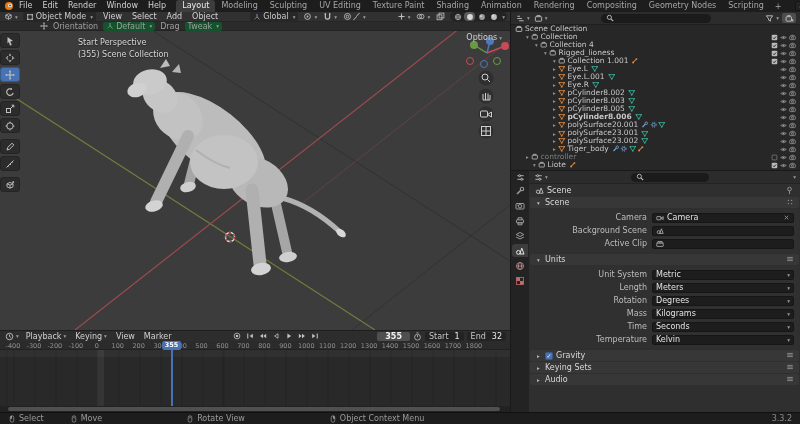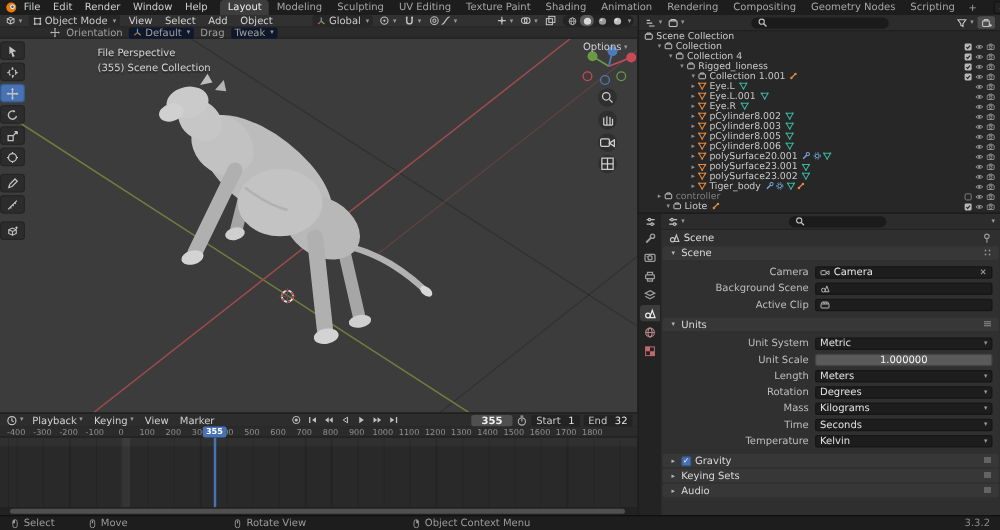--- a/index.html
+++ b/index.html
@@ -22,21 +22,21 @@
   .selector{display:flex;align-items:center;gap:2px;background:#232323;border:1px solid #141414;border-radius:2px;height:10px;padding:0 3px;margin-left:8px;width:97px}
   
   #vp-header{position:absolute;left:0;top:12px;width:510px;height:10px;background:#313131;display:flex;align-items:center;padding:0 3px;gap:4px;border-bottom:1px solid #262626;z-index:5}
   .pill{display:flex;align-items:center;gap:2px;background:#272727;border-radius:2px;height:9px;padding:0 3px;white-space:nowrap}
   .hmenu{color:#d2d2d2;padding:0 3px;white-space:nowrap}
   .icbtn{display:flex;align-items:center;height:9px;padding:0 1px}
   .shade-group{display:flex;align-items:center;background:#232323;border-radius:5px;height:9px;padding:0 2px;gap:1px}
   .sh{width:11px;height:9px;display:flex;align-items:center;justify-content:center;border-radius:4px;color:#bbb}
   .sh.active-sh{background:#5a5a5a}
   #tool-row{position:absolute;left:0;top:22px;width:510px;height:9px;background:#2b2b2b;display:flex;align-items:center;gap:5px;padding:0 4px 0 40px;border-bottom:1px solid #232323;color:#9f9f9f;z-index:5}
-  #tool-row .pill{background:#0f172a}
+  #tool-row .pill{background:#14532d}
   
   #stage{position:absolute;left:0;top:31px;width:510px;height:299px;background:#3c3c3c;overflow:hidden}
   #stage svg.scene{position:absolute;left:0;top:0}
   .tbtn{position:absolute;left:0;width:20px;height:15px;background:rgba(43,43,43,.92);border:1px solid #242424;border-radius:3px;display:flex;align-items:center;justify-content:center;color:#dcdcdc}
   .tbtn .ic{width:10px;height:10px}
   .tbtn.active{background:var(--accent);border-color:#38598c;color:#fff}
   .ovl{position:absolute;left:78px;top:6px;color:#d6d6d6;line-height:12px;text-shadow:0 1px 1px rgba(0,0,0,.45)}
   .options{position:absolute;right:8px;top:2px;color:#d0d0d0;display:flex;align-items:center}
   
   #timeline-head{position:absolute;left:0;top:330px;width:510px;height:11px;background:#2d2d2d;border-top:1px solid #1e1e1e;display:flex;align-items:center;padding:0 4px;gap:3px;z-index:5}
@@ -364,21 +364,21 @@
             <path d="M487.5,114.5l4-2.5v5z"></path>
         </g>
         <g>
           <circle cx="486" cy="131" r="7.5" fill="rgba(32,32,32,0.45)" stroke="none"></circle>
           <rect x="481.5" y="126.5" width="9" height="9"></rect>
             <path d="M486,126.5v9M481.5,131h9"></path>
         </g>
       </g>
     </svg>
     <div class="ovl">
-      <div>File Perspective</div>
+      <div>Start Perspective</div>
       <div>(355) Scene Collection</div>
     </div>
     <div class="options">
       <span>Options</span>
         <span class="chev">▾</span>
     </div>
     <div id="vp-toolbar" style="top: 31px;">
         <div class="tbtn" style="top: 2px;">
           <span class="ic" style="width: 10px; height: 10px;">
             <svg viewBox="0 0 10 10">
@@ -990,21 +990,21 @@
             </span>
             <span class="ic" style="width: 7px; height: 7px;">
               <svg viewBox="0 0 10 10">
                 <rect x="1" y="3" width="8" height="5" rx="0.8" fill="none" stroke="currentColor" stroke-width="0.9"></rect>
                 <circle cx="5" cy="5.5" r="1.5" fill="none" stroke="currentColor" stroke-width="0.9"></circle>
                 <path d="M3 3l.7-1.2h2.6L7 3" fill="none" stroke="currentColor" stroke-width="0.9"></path>
               </svg>
             </span>
           </div>
         </div>
-        <div class="orow" style="padding-left: 40px;">
+        <div class="orow" style="padding-left: 40px; font-weight: bold;">
           <span class="tri">▸</span>
           <span class="ic" style="width: 7.5px; height: 7.5px; color: rgb(231, 138, 62);">
             <svg viewBox="0 0 10 10">
               <path d="M1.4 2.2h7.2L5 8.2z" fill="none" stroke="currentColor" stroke-width="1.1"></path>
               <circle cx="1.6" cy="2.2" r="0.9" fill="currentColor"></circle>
               <circle cx="8.4" cy="2.2" r="0.9" fill="currentColor"></circle>
               <circle cx="5" cy="8" r="0.9" fill="currentColor"></circle>
             </svg>
           </span>
           <span class="lbl">pCylinder8.006</span>
@@ -1463,26 +1463,20 @@
           </div>
           <div class="panel-b">
             <div class="prow">
               <span class="plabel">Unit System</span>
               <div class="field">
                 <span>Metric</span>
                 <span class="chev">▾</span>
               </div>
             </div>
             <div class="prow">
-              <span class="plabel">Unit Scale</span>
-              <div class="field slider">
-                <span>1.000000</span>
-              </div>
-            </div>
-            <div class="prow">
               <span class="plabel">Length</span>
               <div class="field">
                 <span>Meters</span>
                 <span class="chev">▾</span>
               </div>
             </div>
             <div class="prow">
               <span class="plabel">Rotation</span>
               <div class="field">
                 <span>Degrees</span>

